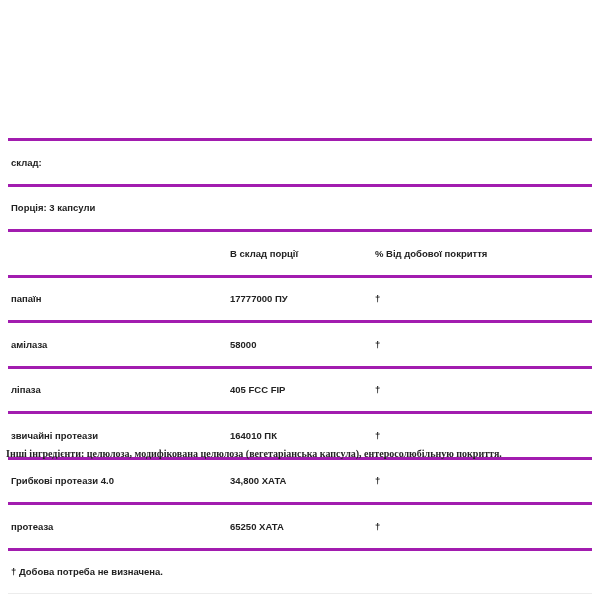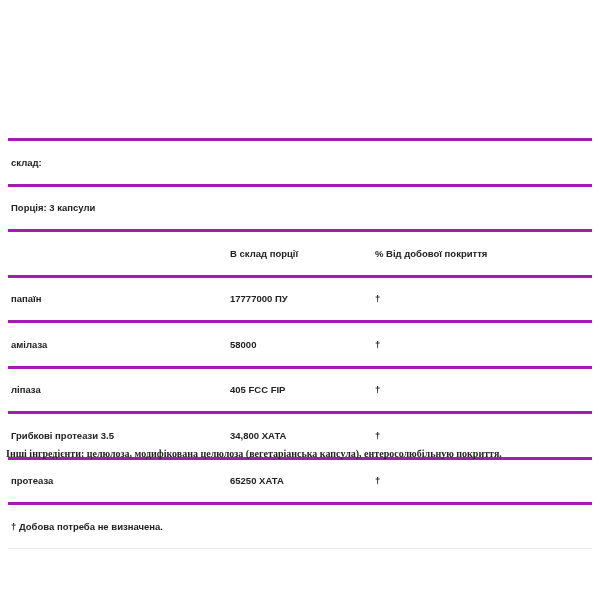--- a/index.html
+++ b/index.html
@@ -81,21 +81,26 @@
         <td>амілаза</td>
         <td>58000</td>
         <td class="dagger">†</td>
       </tr>
       <tr>
         <td>ліпаза</td>
         <td>405 FCC FIP</td>
         <td class="dagger">†</td>
       </tr>
       <tr>
-        <td>Грибкові протеази 3.5</td>
+        <td>звичайні протеази</td>
+        <td>164010 ПК</td>
+        <td class="dagger">†</td>
+      </tr>
+      <tr>
+        <td>Грибкові протеази 4.0</td>
         <td>34,800 ХАТА</td>
         <td class="dagger">†</td>
       </tr>
       <tr>
         <td>протеаза</td>
         <td>65250 ХАТА</td>
         <td class="dagger">†</td>
       </tr>
       <tr class="last">
         <td colspan="3">† Добова потреба не визначена.</td>

